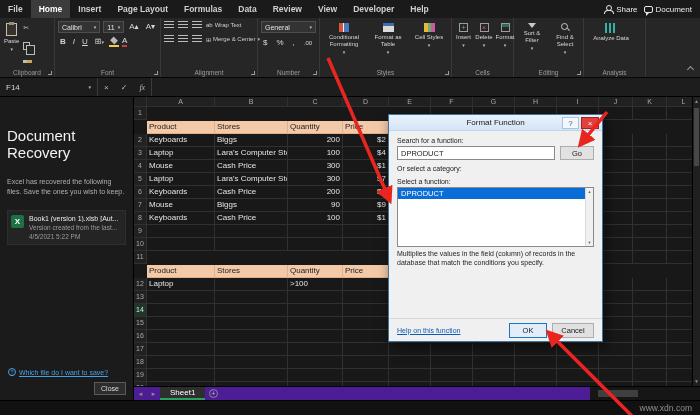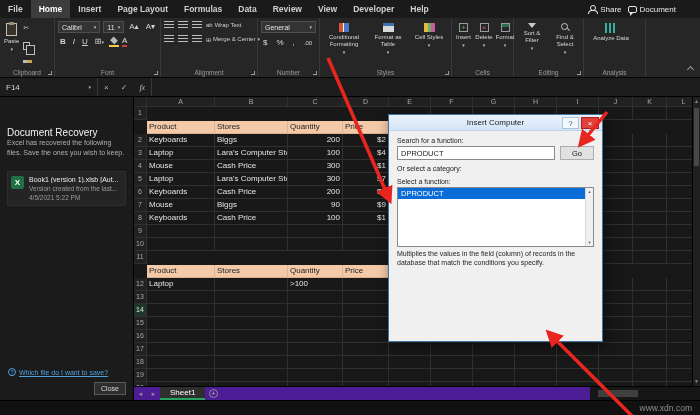--- a/index.html
+++ b/index.html
@@ -3,21 +3,21 @@
 <meta charset="utf-8">
 <style>
   * { box-sizing:border-box; margin:0; padding:0; }
   html,body { width:700px; height:415px; overflow:hidden; }
   body { position:relative; background:#161616; font-family:"Liberation Sans", sans-serif; cursor:default; }
 
   
   .tabbar { position:absolute; left:0; top:0; right:0; height:18px; background:#1a1a1a; display:flex; align-items:stretch; font-size:8.5px; color:#cfcfcf; }
   .tab { display:flex; align-items:center; padding:8px 8px;font-weight:bold; }
   .tab.active { background:#3c3c3c; color:#fff; }
-  .tabbar-right { margin-left:auto; display:flex; align-items:center; gap:6px; padding-right:24px; color:#e8e8e8; }
+  .tabbar-right { margin-left:auto; display:flex; align-items:center; gap:6px; padding-right:8px; color:#e8e8e8; }
   .pillbtn { display:flex; align-items:center; gap:3px; font-size:8px; }
   .share-icon { width:9px; height:9px; position:relative; display:inline-block; }
   .share-icon::before { content:""; position:absolute; left:2px; top:0; width:4px; height:4px; border:1px solid #e8e8e8; border-radius:50%; }
   .share-icon::after { content:""; position:absolute; left:0; bottom:0; width:8px; height:3px; border:1px solid #e8e8e8; border-bottom:none; border-radius:4px 4px 0 0; }
   .comment-icon { width:9px; height:7px; border:1px solid #e8e8e8; border-radius:2px; position:relative; display:inline-block; }
   .comment-icon::after { content:""; position:absolute; left:1px; bottom:-4px; border:2px solid transparent; border-top-color:#e8e8e8; border-left-color:#e8e8e8; }
 
   
   .ribbon { position:absolute; left:0; top:18px; right:0; height:60px; background:#262626; border-bottom:1px solid #050505; display:flex; }
   .group { position:relative; border-right:1px solid #383838; padding:3px 3px 11px; display:flex; gap:3px; flex:none; }
@@ -60,21 +60,21 @@
   .namebox { width:98px; display:flex; align-items:center; padding:0 6px; border-right:1px solid #3a3a3a; }
   .namebox .car { margin-left:auto; }
   .fxbtns { display:flex; align-items:center; border-right:1px solid #3a3a3a; }
   .fxbtn { padding:0 6px; color:#b9b9b9; font-size:8px; }
   .fxbtn.fx { font-style:italic; font-family:"Liberation Serif", serif; }
   .ffield { flex:1; background:#1d1d1d; }
 
   
   .main { position:absolute; left:0; top:97px; right:0; bottom:15px; display:flex; }
   .recovery { width:134px; background:#1b1b1b; border-right:1px solid #000; position:relative; padding:8px 7px; color:#c9c9c9; flex:none; }
-  .rec-title { font-size:10px; color:#f2f2f2; margin:22px 0 0; }
+  .rec-title { font-size:15px; color:#f2f2f2; margin:22px 0 16px; }
   .rec-desc { font-size:7px; line-height:1.4; color:#b0b0b0; }
   .rec-item { margin-top:13px; display:flex; gap:5px; padding:4px 3px; background:#242424; border:1px solid #2e2e2e; }
   .xlicon { width:13px; height:13px; background:#1e7145; color:#fff; font-size:8px; font-weight:bold; display:flex; align-items:center; justify-content:center; border-radius:2px; flex:none; }
   .rec-name { font-size:7px; color:#ececec; white-space:nowrap; overflow:hidden; }
   .rec-sub { font-size:6.5px; color:#9a9a9a; margin-top:2px; white-space:nowrap; overflow:hidden; }
   .rec-link { position:absolute; bottom:24px; left:8px; right:4px; display:flex; gap:3px; align-items:center; font-size:7px; color:#4da0e0; text-decoration:underline; }
   .rec-link .q { width:8px; height:8px; border:1px solid #4da0e0; border-radius:50%; font-size:5.5px; display:flex; align-items:center; justify-content:center; flex:none; text-decoration:none; }
   .rec-close { position:absolute; bottom:5px; right:7px; width:32px; height:13px; background:#2d2d2d; border:1px solid #5a5a5a; color:#ddd; font-size:7px; display:flex; align-items:center; justify-content:center; }
   .sheetarea { flex:1; display:flex; flex-direction:column; min-width:0; }
   .gridwrap { flex:1; position:relative; background:#181818; overflow:hidden; }
@@ -714,21 +714,21 @@
     </div>
   </div>
 </div>
 
 <div class="statusbar">
   <span class="watermark">www.xdn.com</span>
 </div>
 
 <div class="dialog">
   <div class="dlg-title">
-    <span>Insert Computer</span>
+    <span>Format Function</span>
     <span class="dlg-help">?</span>
     <span class="dlg-close">×</span>
   </div>
   <div class="dlg-body">
     <div class="dl">Search for a function:</div>
     <div class="srow">
       <div class="dinput">
           <span>DPRODUCT</span>
         </div>
       <div class="gobtn">
@@ -740,20 +740,29 @@
     </div>
     <div class="dl">Select a function:</div>
     <div class="funclist">
       <div class="fitem sel">DPRODUCT</div>
       <div class="lscroll">
           <span>▲</span>
           <span>▼</span>
         </div>
     </div>
     <div class="fdesc">Multiplies the values in the field (column) of records in the database that match the conditions you specify.</div>
+  </div>
+  <div class="dlg-footer">
+    <span class="helplink">Help on this function</span>
+    <div class="okbtn">
+        <span>OK</span>
+      </div>
+    <div class="cancelbtn">
+        <span>Cancel</span>
+      </div>
   </div>
 </div>
 
 <svg class="arrows" width="700" height="415" viewBox="0 0 700 415">
   <defs>
     <marker id="ah" markerWidth="5" markerHeight="5" refX="4" refY="2.5" orient="auto">
       <path d="M0,0 L5,2.5 L0,5 Z" fill="#e8251f"></path>
     </marker>
   </defs>
   <line x1="328" y1="58" x2="390" y2="201" stroke="#e8251f" stroke-width="3.5" marker-end="url(#ah)"></line>

